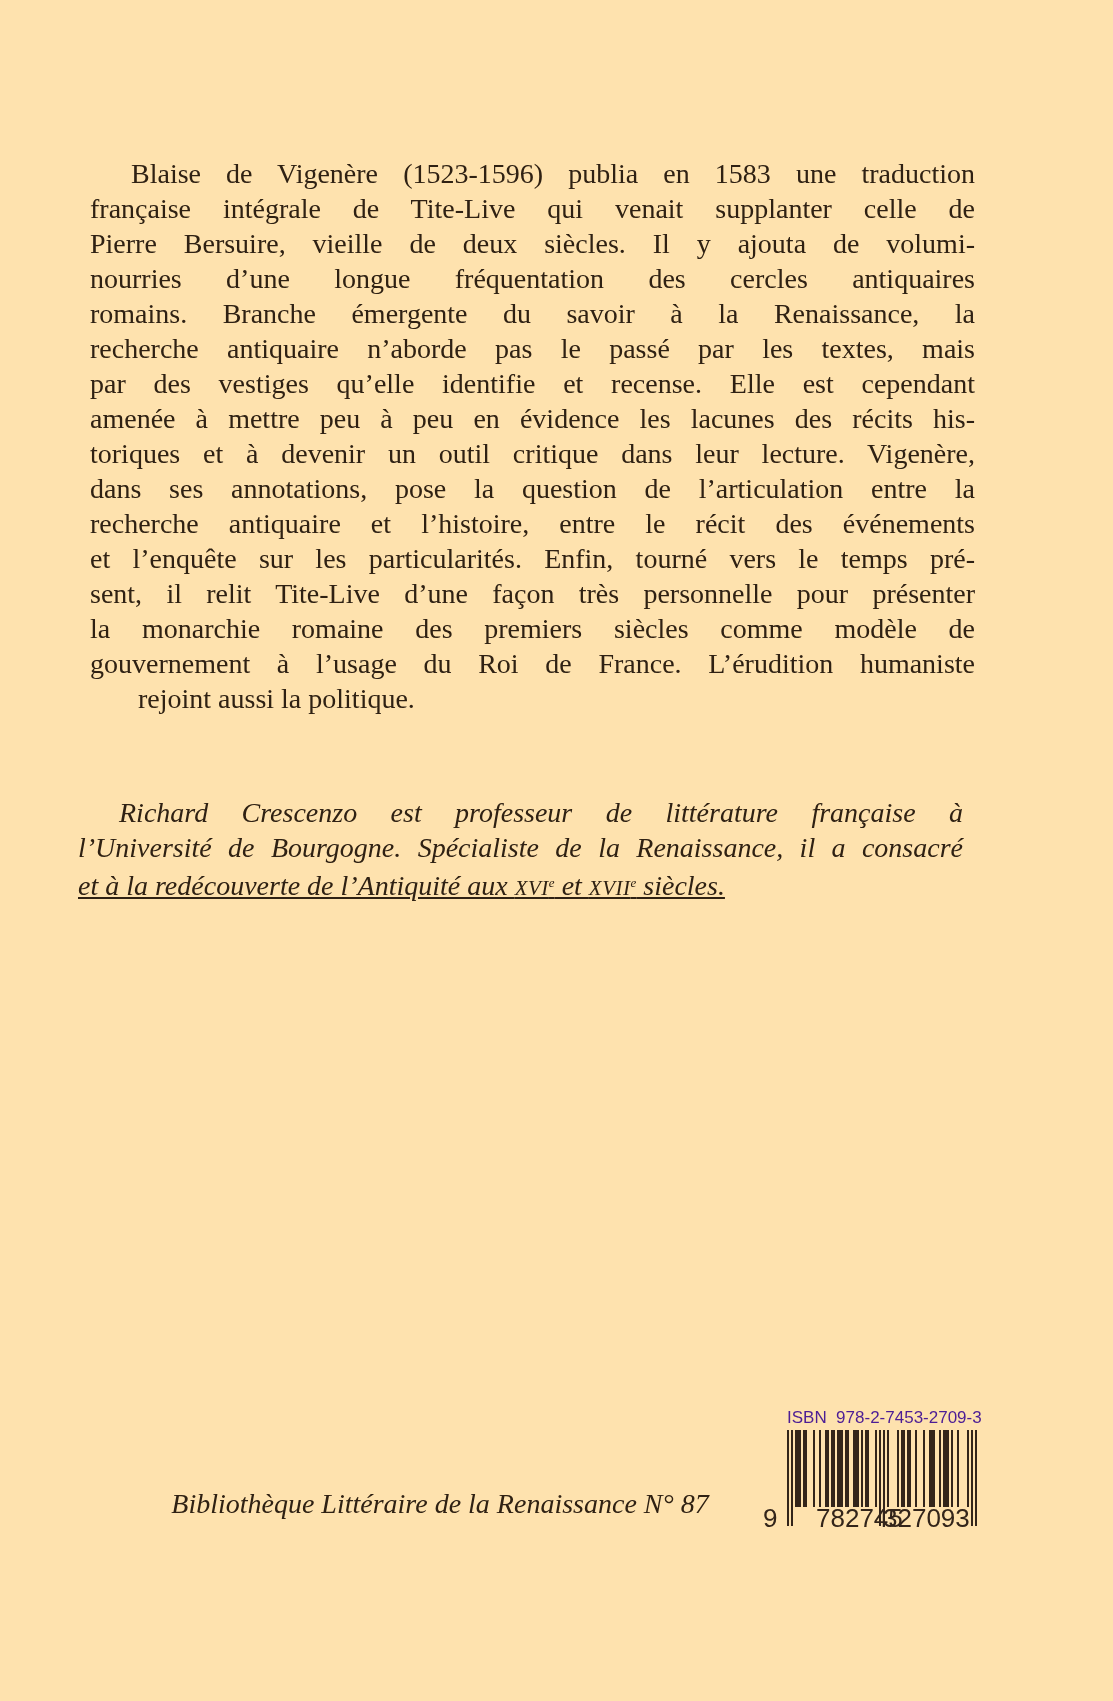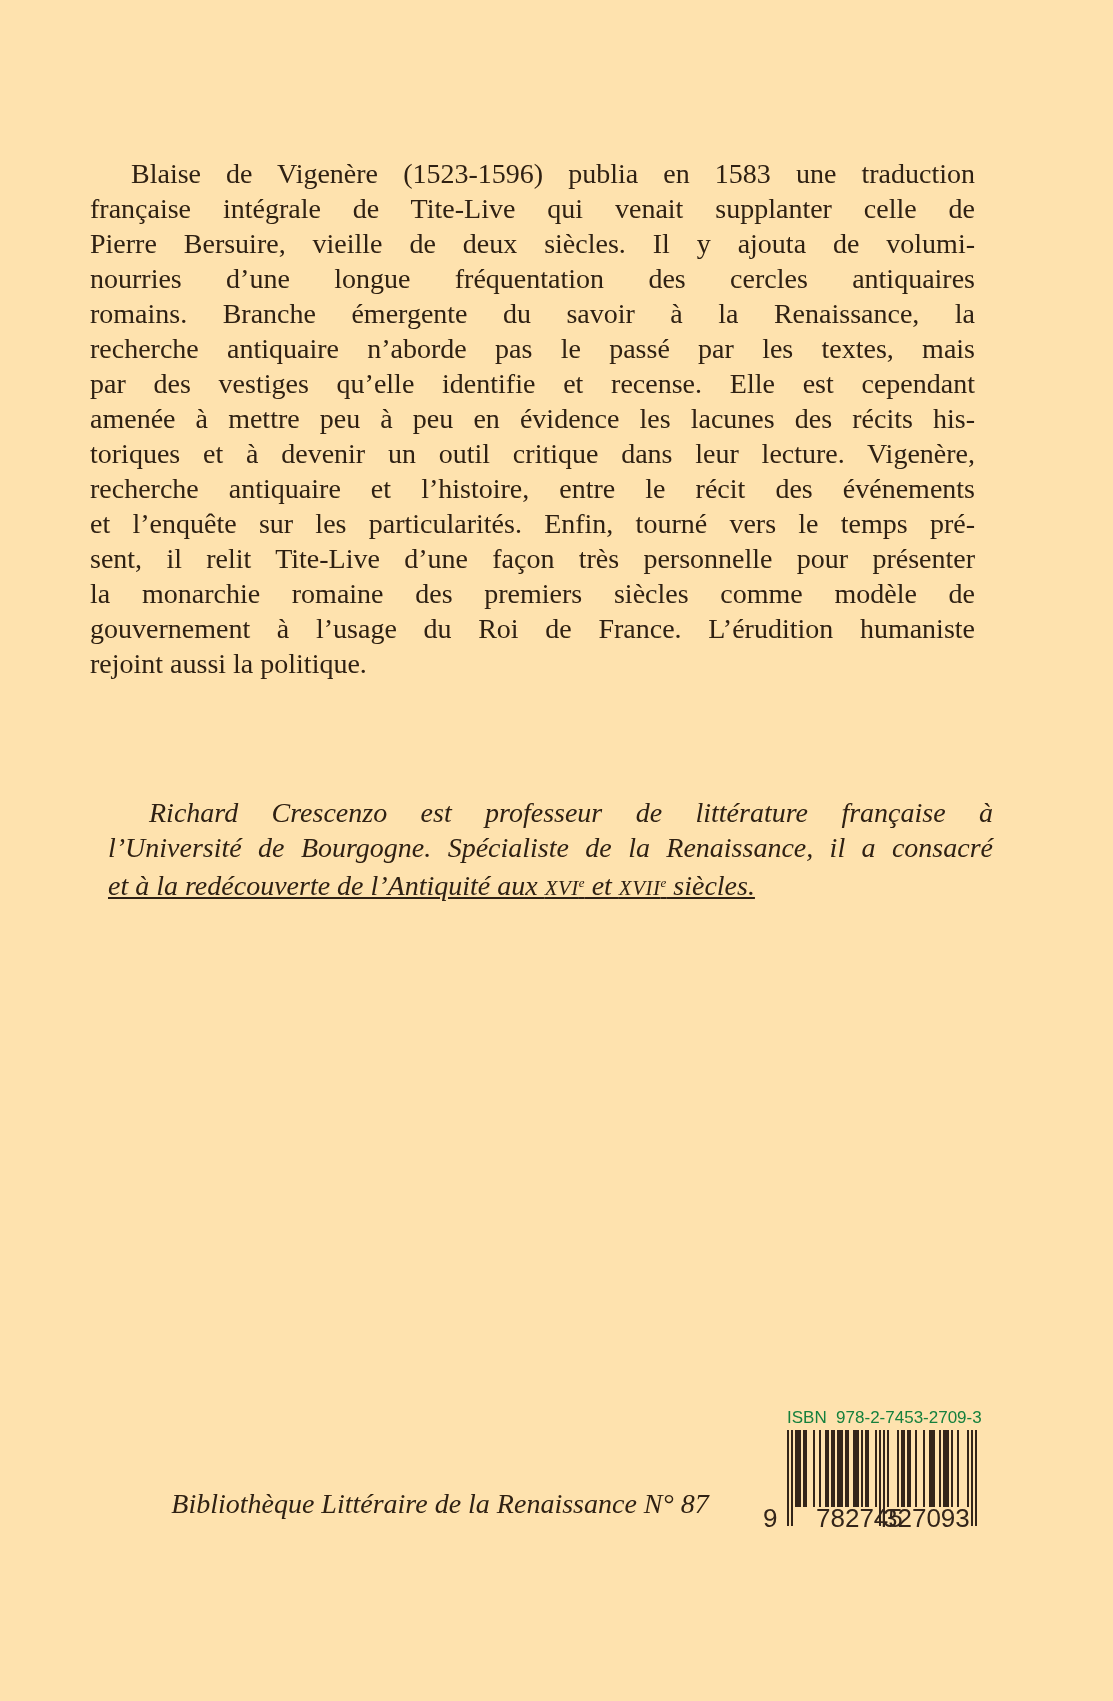--- a/index.html
+++ b/index.html
@@ -7,35 +7,35 @@
     width:1113px;height:1701px;position:relative;overflow:hidden;
     background:#fee2ae;color:#2f2113;
     font-family:"Liberation Serif","DejaVu Serif",serif;
   }
   .synopsis{
     position:absolute;left:90px;top:132px;width:885px;
     font-size:28px;line-height:35px;
   }
   .synopsis .t-line{text-align:justify;text-align-last:justify;}
   .synopsis .t-line:first-child{text-indent:41px;margin-top:24px;}
-  .synopsis .t-line:last-child{text-align:left;text-align-last:left;}
+  .synopsis .t-line:last-child{text-align:left;text-align-last:left;margin-left:48px;}
   .bio{
-    position:absolute;left:108px;top:795px;width:885px;
+    position:absolute;left:78px;top:795px;width:885px;
     font-size:28px;line-height:35px;font-style:italic;
   }
   .bio .t-line{text-align:justify;text-align-last:justify;}
   .bio .t-line:first-child{text-indent:41px;}
   .bio-last-line{text-align:left;text-decoration:underline;}
   .smallcaps{font-size:21px;letter-spacing:0.5px;}
   .ordinal-sup{font-size:13px;vertical-align:8px;}
   .barcode-block{position:absolute;left:763px;top:1406px;width:214px;height:132px;}
   .isbn-label{
     position:absolute;left:24px;top:2px;width:190px;text-align:center;
     font-family:"Liberation Sans",sans-serif;font-size:17px;
-    white-space:pre;color:#15803d;font-style:normal;
+    white-space:pre;color:#4c1d95;font-style:normal;
   }
   .bars{position:absolute;left:24px;top:24px;width:190px;height:96px;shape-rendering:crispEdges;}
   .bc-digit{
     position:absolute;top:99px;height:26px;
     font-family:"Liberation Sans","DejaVu Sans",sans-serif;
     font-size:26px;line-height:26px;color:#33251a;white-space:pre;
   }
   .bc-first{left:0;}
   .bc-left{left:30px;letter-spacing:0px;padding-left:23px;}
   .bc-right{left:120px;letter-spacing:0px;}
@@ -51,20 +51,21 @@
 
 <div class="t-line">Blaise de Vigenère (1523-1596) publia en 1583 une traduction</div>
     <div class="t-line">française intégrale de Tite-Live qui venait supplanter celle de</div>
     <div class="t-line">Pierre Bersuire, vieille de deux siècles. Il y ajouta de volumi-</div>
     <div class="t-line">nourries d’une longue fréquentation des cercles antiquaires</div>
     <div class="t-line">romains. Branche émergente du savoir à la Renaissance, la</div>
     <div class="t-line">recherche antiquaire n’aborde pas le passé par les textes, mais</div>
     <div class="t-line">par des vestiges qu’elle identifie et recense. Elle est cependant</div>
     <div class="t-line">amenée à mettre peu à peu en évidence les lacunes des récits his-</div>
     <div class="t-line">toriques et à devenir un outil critique dans leur lecture. Vigenère,</div>
+    <div class="t-line">dans ses annotations, pose la question de l’articulation entre la</div>
     <div class="t-line">recherche antiquaire et l’histoire, entre le récit des événements</div>
     <div class="t-line">et l’enquête sur les particularités. Enfin, tourné vers le temps pré-</div>
     <div class="t-line">sent, il relit Tite-Live d’une façon très personnelle pour présenter</div>
     <div class="t-line">la monarchie romaine des premiers siècles comme modèle de</div>
     <div class="t-line">gouvernement à l’usage du Roi de France. L’érudition humaniste</div>
     <div class="t-line">rejoint aussi la politique.</div>
   </div>
 
 <div class="bio">
   <div>

